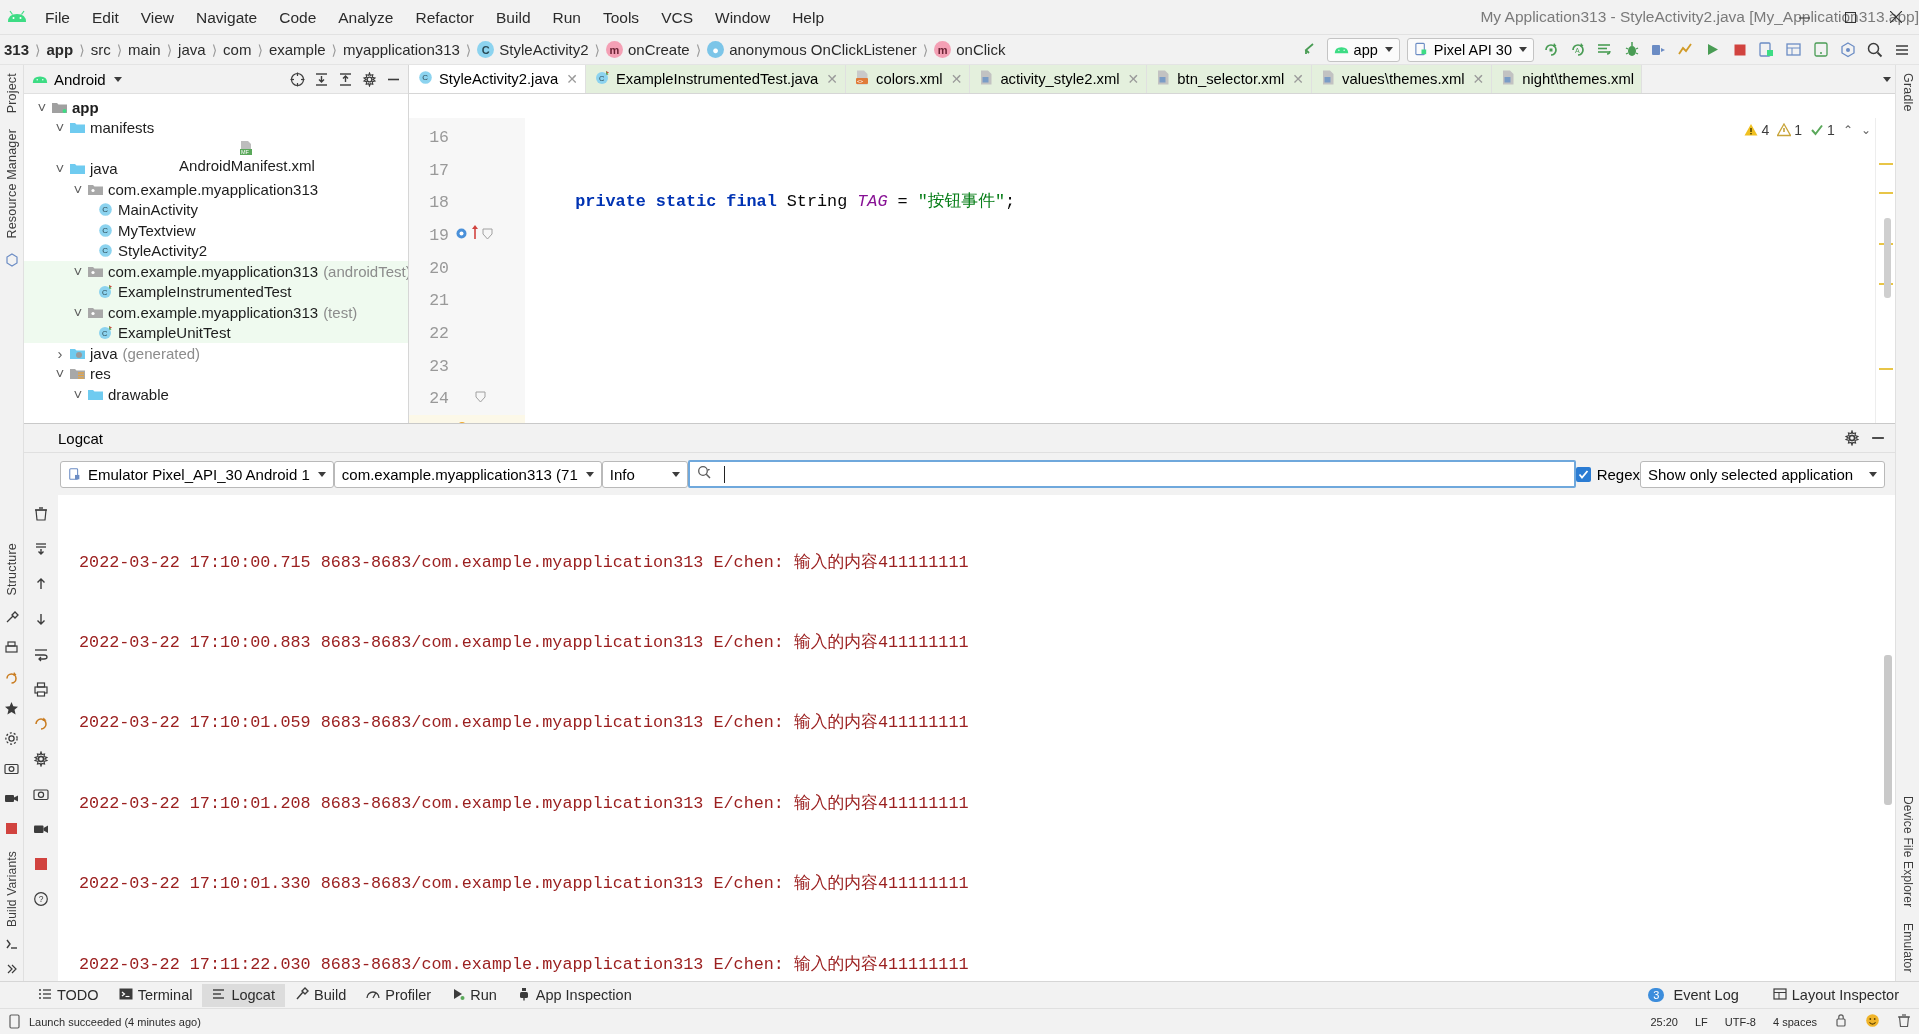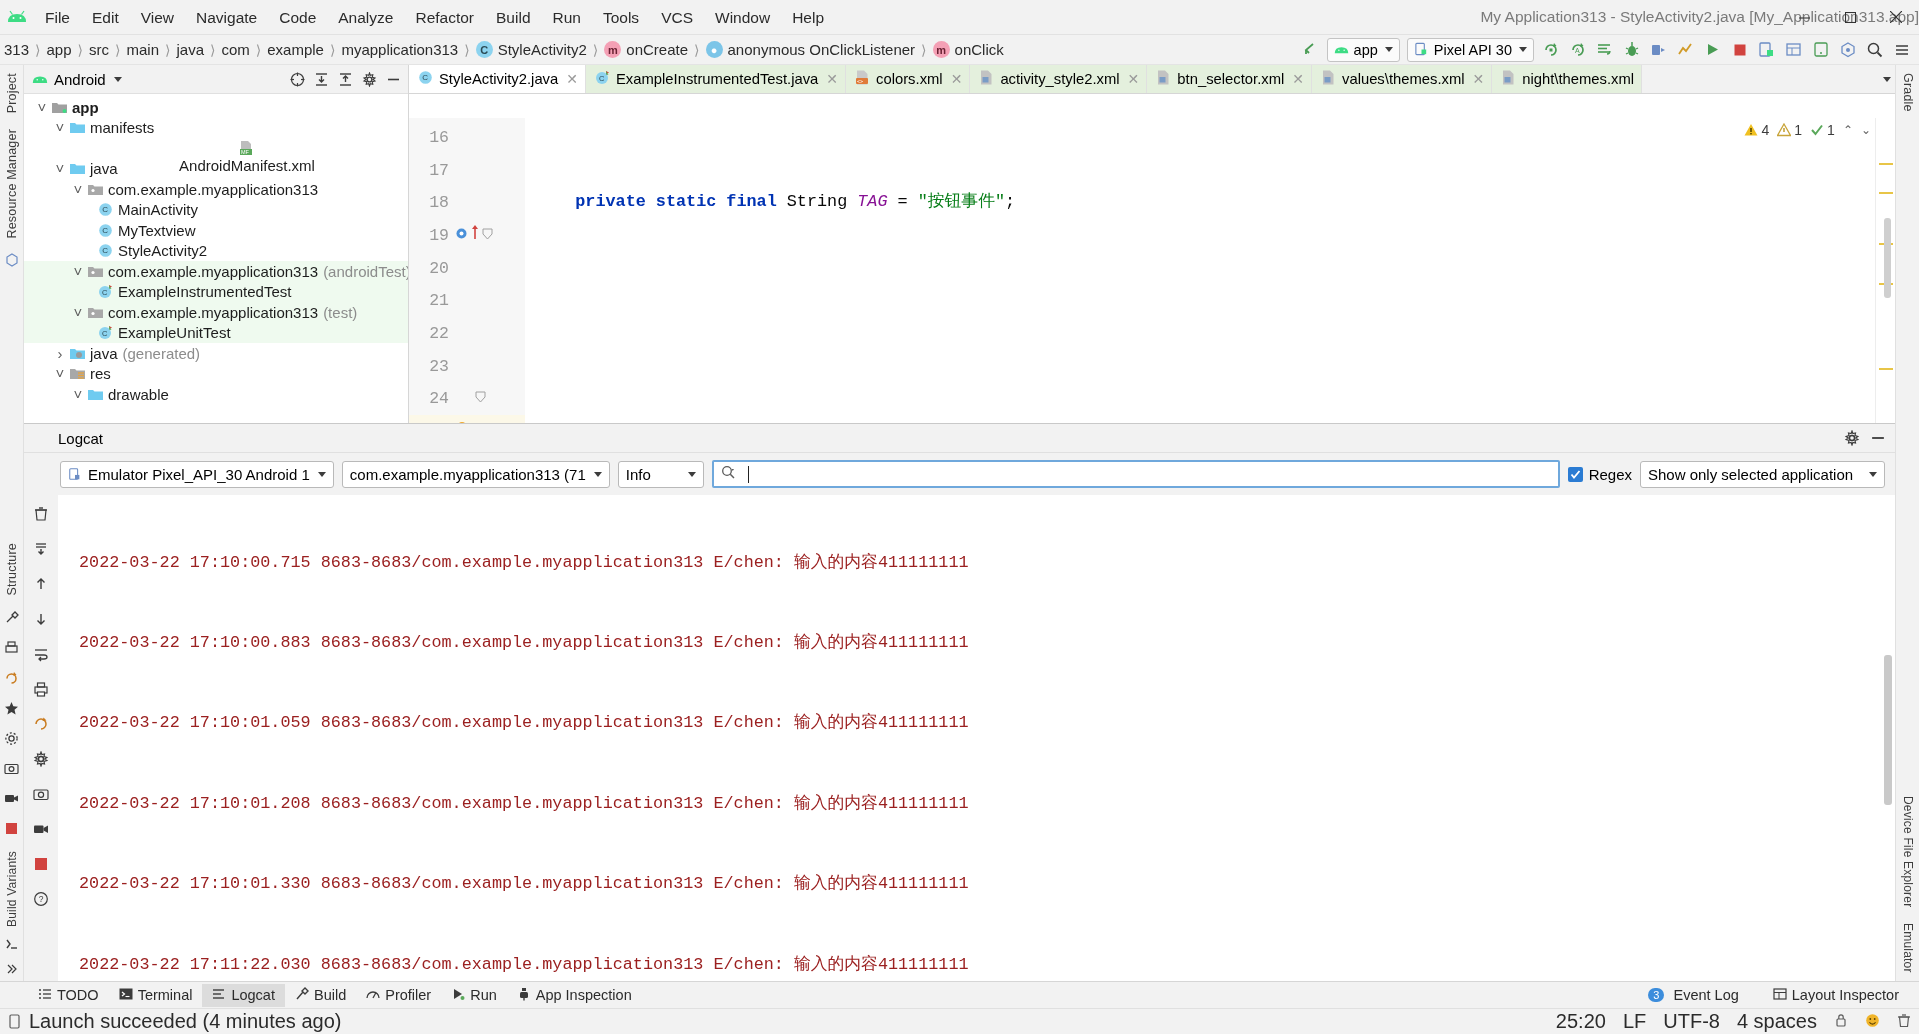--- a/index.html
+++ b/index.html
@@ -34,21 +34,21 @@
   .win-btn { width:46px; display:flex; align-items:center; justify-content:center; cursor:default; }
 
   
   .navbar {
     height:30px; flex:0 0 30px; display:flex; align-items:center;
     background:#f2f2f2; font-size:15px; padding-left:0px;
     border-bottom:1px solid #e4e4e4;
   }
   .crumbs { display:flex; align-items:center; overflow:hidden; }
   .crumb { display:flex; align-items:center; padding:0 4px; white-space:nowrap; color:#2b2b2b; }
-  .crumb.bold { font-weight:normal; }
+  .crumb.bold { font-weight:bold; }
   .sep { color:#9a9a9a; padding:0 2px; font-size:14px; }
   .ci { width:17px; height:17px; border-radius:50%; margin-right:5px;
         display:inline-flex; align-items:center; justify-content:center;
         font-size:11px; color:#fff; font-weight:bold; flex:0 0 17px; }
   .ci.c { background:#8cd3ef; color:#2b4a55; }
   .ci.m { background:#f4a0b5; color:#6b2234; }
   .ci.o { background:#7cc5e8; color:#fff; }
 
   .toolbar-right { margin-left:auto; display:flex; align-items:center; gap:1px; padding-right:4px; }
   .tb-btn { width:26px; height:26px; display:flex; align-items:center; justify-content:center; cursor:default; border-radius:3px; }
@@ -150,21 +150,21 @@
   .es-item { display:flex; align-items:center; gap:3px;}
 
   
   .logcat { flex:1 1 auto; display:flex; flex-direction:column; min-height:0; background:#fff; border-top:1px solid #c9c9c9;}
   .lc-header {
     height:29px; flex:0 0 29px; display:flex; align-items:center; background:#f2f2f2;
     padding:0 6px 0 34px; font-size:15px; border-bottom:1px solid #e0e0e0;
   }
   .lc-header .r { margin-left:auto; display:flex; gap:4px; align-items:center;}
   .lc-toolbar {
-    height:42px; flex:0 0 42px; display:flex; align-items:center; gap:8px;
+    height:42px; flex:0 0 42px; display:flex; align-items:center; 
     padding:0 10px 0 36px; background:#f2f2f2;
   }
   .lc-combo {
     height:27px; border:1px solid #b9b9b9; background:#fff; border-radius:3px;
     display:flex; align-items:center; padding:0 7px; gap:6px; font-size:15px;
     cursor:default; white-space:nowrap;
   }
   .lc-search {
     flex:1 1 auto; height:28px; border:2px solid #6fa8dc; background:#fff;
     border-radius:2px; display:flex; align-items:center; padding:0 7px; gap:6px;
@@ -197,21 +197,21 @@
     background:#f2f2f2; border-top:1px solid #d6d6d6; font-size:14.5px; padding-left:28px;
   }
   .btab { display:flex; align-items:center; gap:5px; padding:3px 10px; cursor:default; color:#2b2b2b;}
   .btab.active { background:#dcdcdc; }
   .bottombar .r { margin-left:auto; display:flex; align-items:center; gap:14px; padding-right:10px;}
   .badge { background:#3c8ddc; color:#fff; border-radius:9px; font-size:11px; padding:1px 5px; margin-right:4px;}
 
   
   .statusbar {
     height:26px; flex:0 0 26px; display:flex; align-items:center;
-    background:#f2f2f2; border-top:1px solid #e0e0e0; font-size:20px;
+    background:#f2f2f2; border-top:1px solid #e0e0e0; font-size:11px;
     padding:0 8px; color:#2b2b2b;
   }
   .statusbar .r { margin-left:auto; display:flex; align-items:center; gap:17px;}
   .sb-item { cursor:default; white-space:nowrap; }
 
   .scrollthumb { position:absolute; background:#c9c9c9; border-radius:3px; }
 </style>
 </head>
 <body>
 

